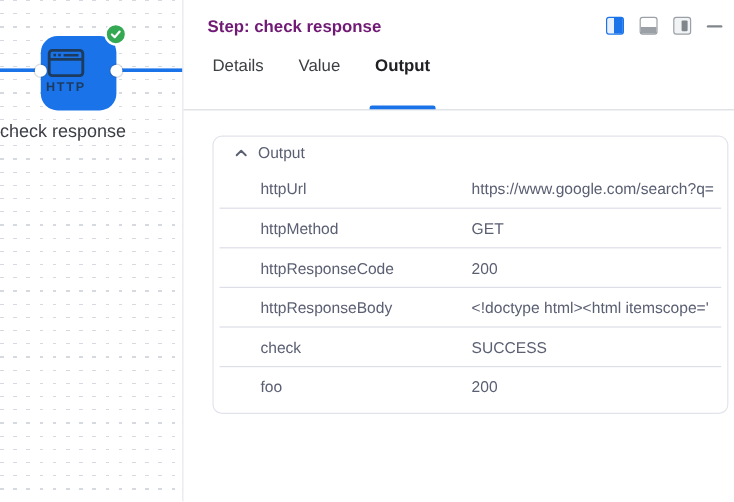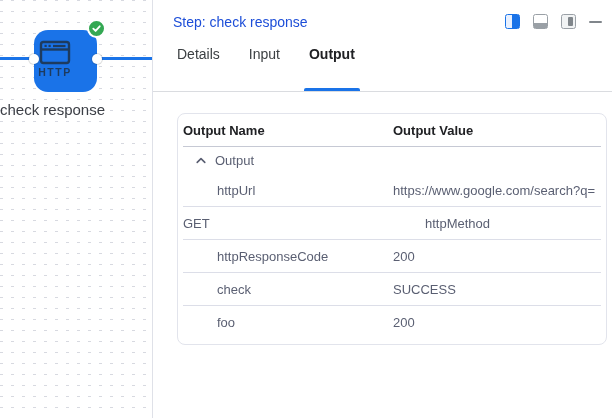--- a/index.html
+++ b/index.html
@@ -52,21 +52,21 @@
 
   
   .panel {
     position: absolute; left: 153px; top: 0; width: 459px; height: 418px;
     background: #ffffff;
   }
   .panel-header {
     height: 46px; padding: 12px 10px 0 20px;
     display: flex; align-items: flex-start; justify-content: space-between;
   }
-  .panel-title { font-size: 14px; font-weight: 400; color: #1d4ed8; padding-top: 2px; }
+  .panel-title { font-size: 14px; font-weight: 700; color: #701a75; padding-top: 2px; }
   .win-controls { display: flex; align-items: center; gap: 13px; padding-top: 2px; }
   .wicon { width: 15px; height: 15px; border-radius: 2.5px; cursor: pointer; }
   .wicon.split-right {
     border: 1.5px solid #1a73e8;
     background: linear-gradient(to right, #e8f0fe 0 45%, #1a73e8 45%);
   }
   .wicon.split-bottom {
     border: 1.5px solid #9aa0a6;
     background: linear-gradient(to bottom, #ffffff 0 60%, #9aa0a6 60%);
   }
@@ -155,54 +155,54 @@
       <div class="wicon split-bottom"></div>
       <div class="wicon dock-float"></div>
       <div class="minimize">
           <span></span>
         </div>
     </div>
   </div>
 
   <div class="tabs">
     <div class="tab">Details</div>
-    <div class="tab">Input</div>
+    <div class="tab">Value</div>
     <div class="tab active">Output</div>
   </div>
 
   <div class="card">
-    <div class="thead">
-      <div class="cell namecol">Output Name</div>
-      <div class="cell valuecol">Output Value</div>
-    </div>
     <div id="table-body">
         <div class="trow section">
           <div class="cell namecol sect-name">
             <span class="chev-btn">
               <svg width="10" height="7" viewBox="0 0 10 7">
                 <path d="M1.2 5.4 L5 1.6 L8.8 5.4" fill="none" stroke="#5a5f72" stroke-width="1.6" stroke-linecap="round" stroke-linejoin="round"></path>
               </svg>
             </span>
             <span>Output</span>
           </div>
           <div class="cell valuecol"></div>
         </div>
         <div class="trow data">
           <div class="cell namecol"><span>httpUrl</span></div>
           <div class="cell valuecol">https://www.google.com/search?q=</div>
         </div>
         <div class="trow data">
+          <div class="cell namecol"><span>httpMethod</span></div>
           <div class="cell valuecol">GET</div>
-          <div class="cell namecol"><span>httpMethod</span></div>
         </div>
         <div class="trow data">
           <div class="cell namecol"><span>httpResponseCode</span></div>
           <div class="cell valuecol">200</div>
         </div>
         <div class="trow data">
+          <div class="cell namecol"><span>httpResponseBody</span></div>
+          <div class="cell valuecol">&lt;!doctype html&gt;&lt;html itemscope='</div>
+        </div>
+        <div class="trow data">
           <div class="cell namecol"><span>check</span></div>
           <div class="cell valuecol">SUCCESS</div>
         </div>
         <div class="trow data">
           <div class="cell namecol"><span>foo</span></div>
           <div class="cell valuecol">200</div>
         </div>
       </div>
   </div>
 

